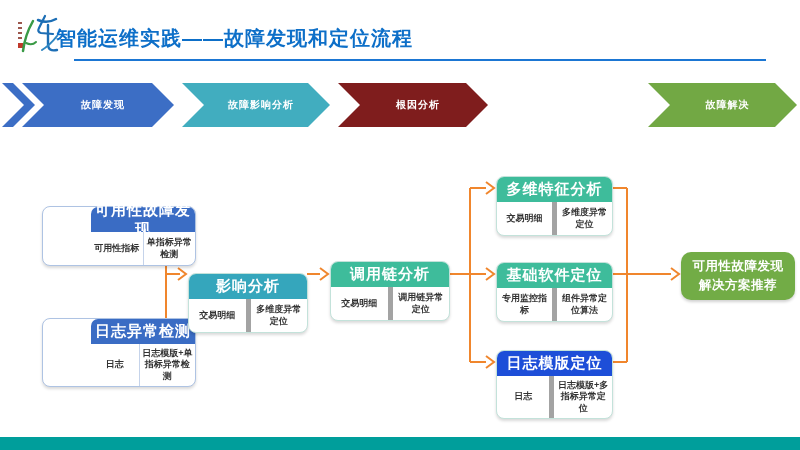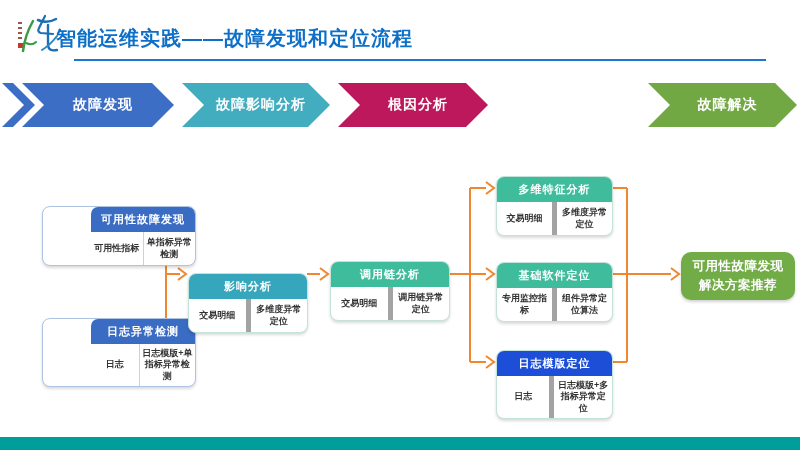--- a/index.html
+++ b/index.html
@@ -12,40 +12,40 @@
   .logo{position:absolute;left:12px;top:13px;width:48px;height:44px;}
   .title{
     position:absolute;left:56px;top:25px;font-size:20px;font-weight:bold;
     color:#0d6fc8;letter-spacing:1px;white-space:nowrap;
   }
   .title-underline{position:absolute;left:74px;top:59px;width:692px;height:2px;background:#1b76d3;}
   
   .ribbon{position:absolute;left:0;top:83px;width:800px;height:44px;}
   .seg{
     position:absolute;top:0;height:44px;display:flex;align-items:center;justify-content:center;
-    color:#fff;font-size:14px;font-weight:bold;letter-spacing:1px;
+    color:#fff;font-size:10px;font-weight:bold;letter-spacing:1px;
     filter:drop-shadow(0 2px 1px rgba(0,0,0,.18));
   }
   .seg-lead {left:2px;  width:33px; clip-path:polygon(0 0,11px 0,33px 22px,11px 44px,0 44px,22px 22px);}
   .seg-1{left:22px; width:152px;clip-path:polygon(0 0,130px 0,152px 22px,130px 44px,0 44px,22px 22px);}
   .seg-2{left:182px;width:148px;clip-path:polygon(0 0,126px 0,148px 22px,126px 44px,0 44px,22px 22px);}
   .seg-3{left:338px;width:150px;clip-path:polygon(0 0,128px 0,150px 22px,128px 44px,0 44px,22px 22px);}
   .seg-4{left:496px;width:144px;clip-path:polygon(0 0,122px 0,144px 22px,122px 44px,0 44px,22px 22px);}
   .seg-5{left:648px;width:149px;clip-path:polygon(0 0,127px 0,149px 22px,127px 44px,0 44px,22px 22px);}
   .seg span{padding-left:10px;}
   
   .fbox{
     position:absolute;background:#fff;border-radius:8px;
     box-shadow:0 2px 3px rgba(0,0,0,.15);
   }
   .fbox.blue {border:1px solid #aec3e3;padding-left:48px;}
   .fbox.teal, .fbox.green{border:1px solid #c3e2da;}
   .fbox-header{
     border-radius:7px 7px 0 0;color:#fff;font-weight:bold;text-align:center;
-    font-size:11px;letter-spacing:1px;display:flex;align-items:center;justify-content:center;
+    font-size:15px;letter-spacing:1px;display:flex;align-items:center;justify-content:center;
   }
   .h25{height:25px;}
   .fbox-cells{display:flex;}
   .fcell{
     flex:1;display:flex;align-items:center;justify-content:center;text-align:center;
     font-size:9px;line-height:1.25;color:#333;font-weight:bold;padding:2px 2px;
   }
   .blue  .fcell + .fcell{border-left:1px solid #c5d3ea;}
   .teal  .fcell + .fcell, .green .fcell + .fcell{border-left:5px solid #a3a3a3;}
   .narrow-left .fcell:first-child{flex:0 0 42%;}
@@ -88,21 +88,21 @@
 <div class="title-underline"></div>
 
 <div class="ribbon">
   <div class="seg seg-lead" style="background: rgb(60, 110, 197);"></div>
   <div class="seg seg-1" style="background: rgb(60, 110, 197);">
       <span>故障发现</span>
     </div>
   <div class="seg seg-2" style="background: rgb(65, 173, 191);">
       <span>故障影响分析</span>
     </div>
-  <div class="seg seg-3" style="background: #be185d;">
+  <div class="seg seg-3" style="background: #7f1d1d;">
       <span>根因分析</span>
     </div>
   <div class="seg seg-5" style="background: rgb(114, 168, 68);">
       <span>故障解决</span>
     </div>
 </div>
 
 <svg class="connectors" viewBox="0 0 800 450">
   <path d="M147 218 H166 V330 H147"></path>
   <path d="M166 274 H180"></path>

